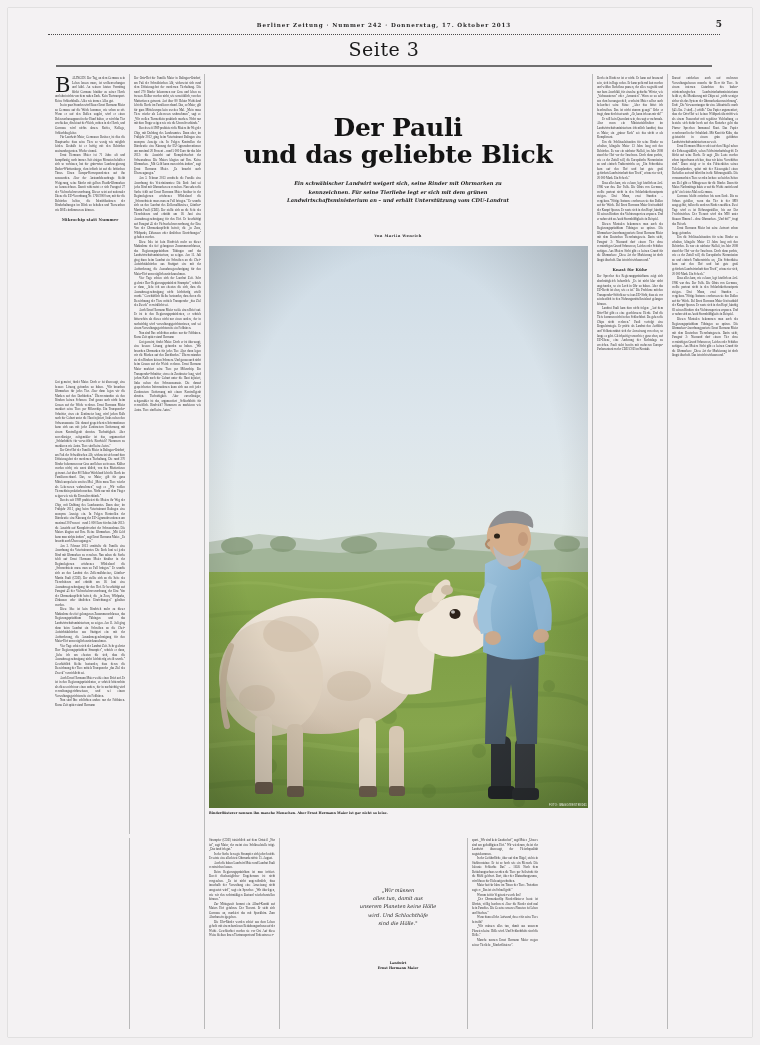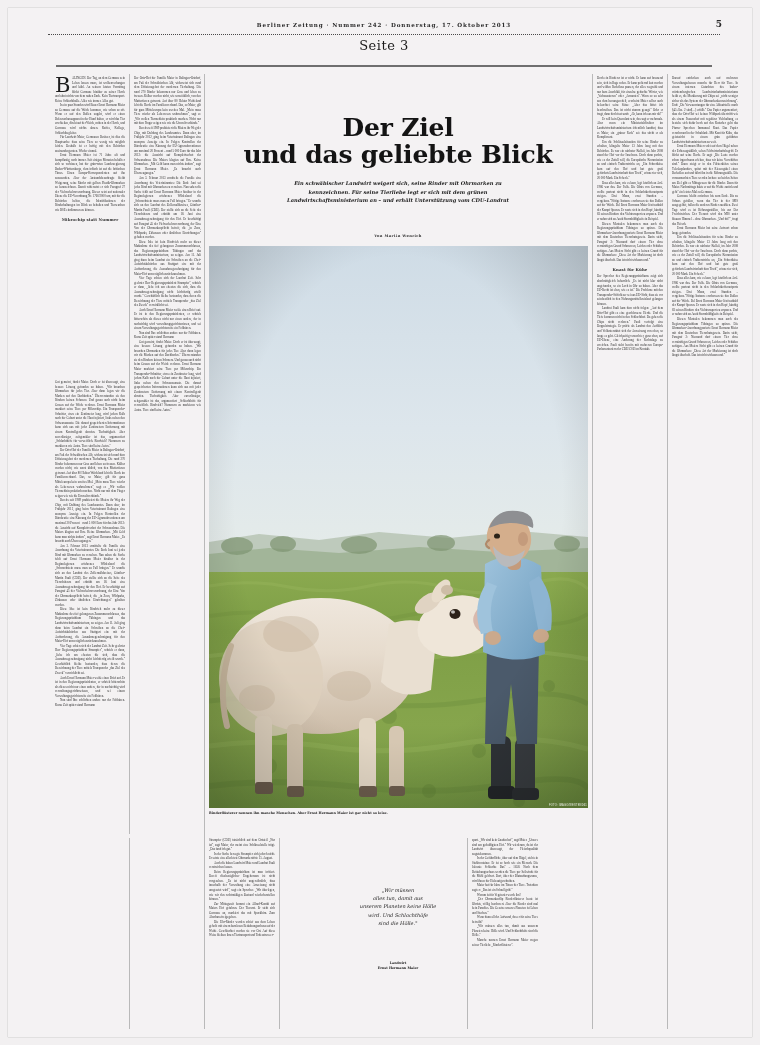--- a/index.html
+++ b/index.html
@@ -50,21 +50,21 @@
     position: absolute;
     left: 40px; top: 26px; width: 672px;
     height: 0;
     border-top: 1px dotted #4a4a4a;
   }
   .section-title {
     position: absolute;
     left: 40px; top: 30px; width: 672px;
     text-align: center;
     font-family: "DejaVu Serif", serif;
-    font-size: 13px;
+    font-size: 19px;
     color: #1a1a1a;
     letter-spacing: 0.5px;
   }
   .rule-thick {
     position: absolute;
     left: 48px; top: 57px; width: 656px;
     height: 2px;
     background: #6f6f6f;
   }
   
@@ -242,21 +242,21 @@
       <p>Bereits seit 1989 praktiziert die Maiers ihr Weg der Chip, mit Duldung des Landesamtes. Dann aber, im Frühjahr 2012, ging beim Veterinäramt Balingen eine anonyme Anzeige ein. In Folgen Kontrollen der Bürokratie: eine Kürzung der EU-Agrarsubventionen um maximal 20 Prozent – rund 5 000 Euro für das Jahr 2012: die Aussicht auf Komplettverbot der Schwanzbrau. Die Maiers klagten auf Ihre. Keine Ohrmarken. „Mit Geld kann man nichts ändern", sagt Ernst Hermann Maier. „Es braucht auch Überzeugungen."</p>
       <p>Am 3. Februar 2013 ermittelte die Familie eine Anordnung des Veterinäramtes: Die Ende Juni sei jedes Rind mit Ohrmarken zu versehen. Nun sahen die Sache fehlt auf Ernst Hermann Maier hinüber in der Beginnlegionen erfahrenes Wildesland die „Schwachstein muss man zu Fall bringen." Er wandte sich an den Landrat des Zollernalbkreises, Günther-Martin Pauli (CDU). Der stellte sich an die Seite des Tierschützers und erbrüht am 18. Juni eine Ausnahmegenehmigung für den Hof. Er beschäftigt auf Paragraf 45 der Viehverkehrsverordnung, der Eine Von der Ohrmarkenpflicht befreit, die „in Zoos, Wildparks, Zirkussen oder ähnlichen Einrichtungen" gehalten werden.</p>
       <p>Diese Idee ist kein Rindvieh mehr zu dieser Maßnahme des tief gelungenen Zusammenschlusses, das Regierungspräsidium Tübingen und das Landwirtschaftsministerium, zu zeigen. Am 11. Juli ging dann beim Landrat ein Schreiben an die Chef-Aufsichtsbehörden aus Stuttgart ein: mit der Aufforderung, die Ausnahmegenehmigung für den Maier-Hof unverzüglich zurückzunehmen.</p>
       <p>Vier Tage schien sich der Landrat Zeit. Sehr geehrter Herr Regierungspräsident Strampfer", schrieb er dann, „liebe ich am ehesten die sich, dass die Ausnahmegenehmigung nicht leichtfertig erteilt wurde." Geschäftlich bleibe bestanden, dass deren die Bezeichnung der Tiere mittels Transponder „das Ziel des Zweck" verwirklicht sei.</p>
       <p>Auch Ernst Hermann Maier weiße einen Brief auf. Er ist in den Regierungspräsidenten, er schrieb bitterschön als dieses nicht nur einen andere, der in nachsichtig wird verwaltungsgerichtswissen, und sei einem Verwaltungsgerichtsweite ein Folthüren.</p>
       <p>Nun sind Ihre schlichten andere nur der Folthüren. Kurze Zeit später stand Hermann</p>
       <p>Gut gemeint, findet Maier. Doch er ist überzeugt, eine bessere Lösung gefunden zu haben. „Wir brauchen Ohrmarken für jedes Tier. Aber dann legen wir die Marken auf den Dachboden." Überverstanden sie den Rindern keinen Schmerz. Und genau auch nicht beim Grasen auf der Weide verloren. Ernst Hermann Maier markiert seine Tiere per Mikrochip. Ein Transponder-Schnitter, etwa ein Zentimeter lang, wird jedem Kalb nach der Geburt unter die Haut injiziert, links neben den Schwanzansatz. Die darauf gespeicherten Informationen kann sich aus mit jeder Zentimetern Entfernung mit einem Kontrollgerät abrufen. Tierhaftigkeit. Aber zuverlässiger, zeitgemäßer ist das, argumentiert „Schlachthöfe für verweiflich. Rindvieh? Nummern zu markieren wie Autos. Tiere sind keine Autos."</p>
     </div>
 
     <div class="headline">
-      <div>Der Ziel</div>
+      <div>Der Pauli</div>
       <div>und das geliebte Blick</div>
     </div>
     <div class="subhead">
       <div>Ein schwäbischer Landwirt weigert sich, seine Rinder mit Ohrmarken zu</div>
       <div>kennzeichnen. Für seine Tierliebe legt er sich mit dem grünen</div>
       <div>Landwirtschaftsministerium an – und erhält Unterstützung vom CDU-Landrat</div>
     </div>
     <div class="byline">Von Martin Wenrich</div>
 
     <div class="photo">

